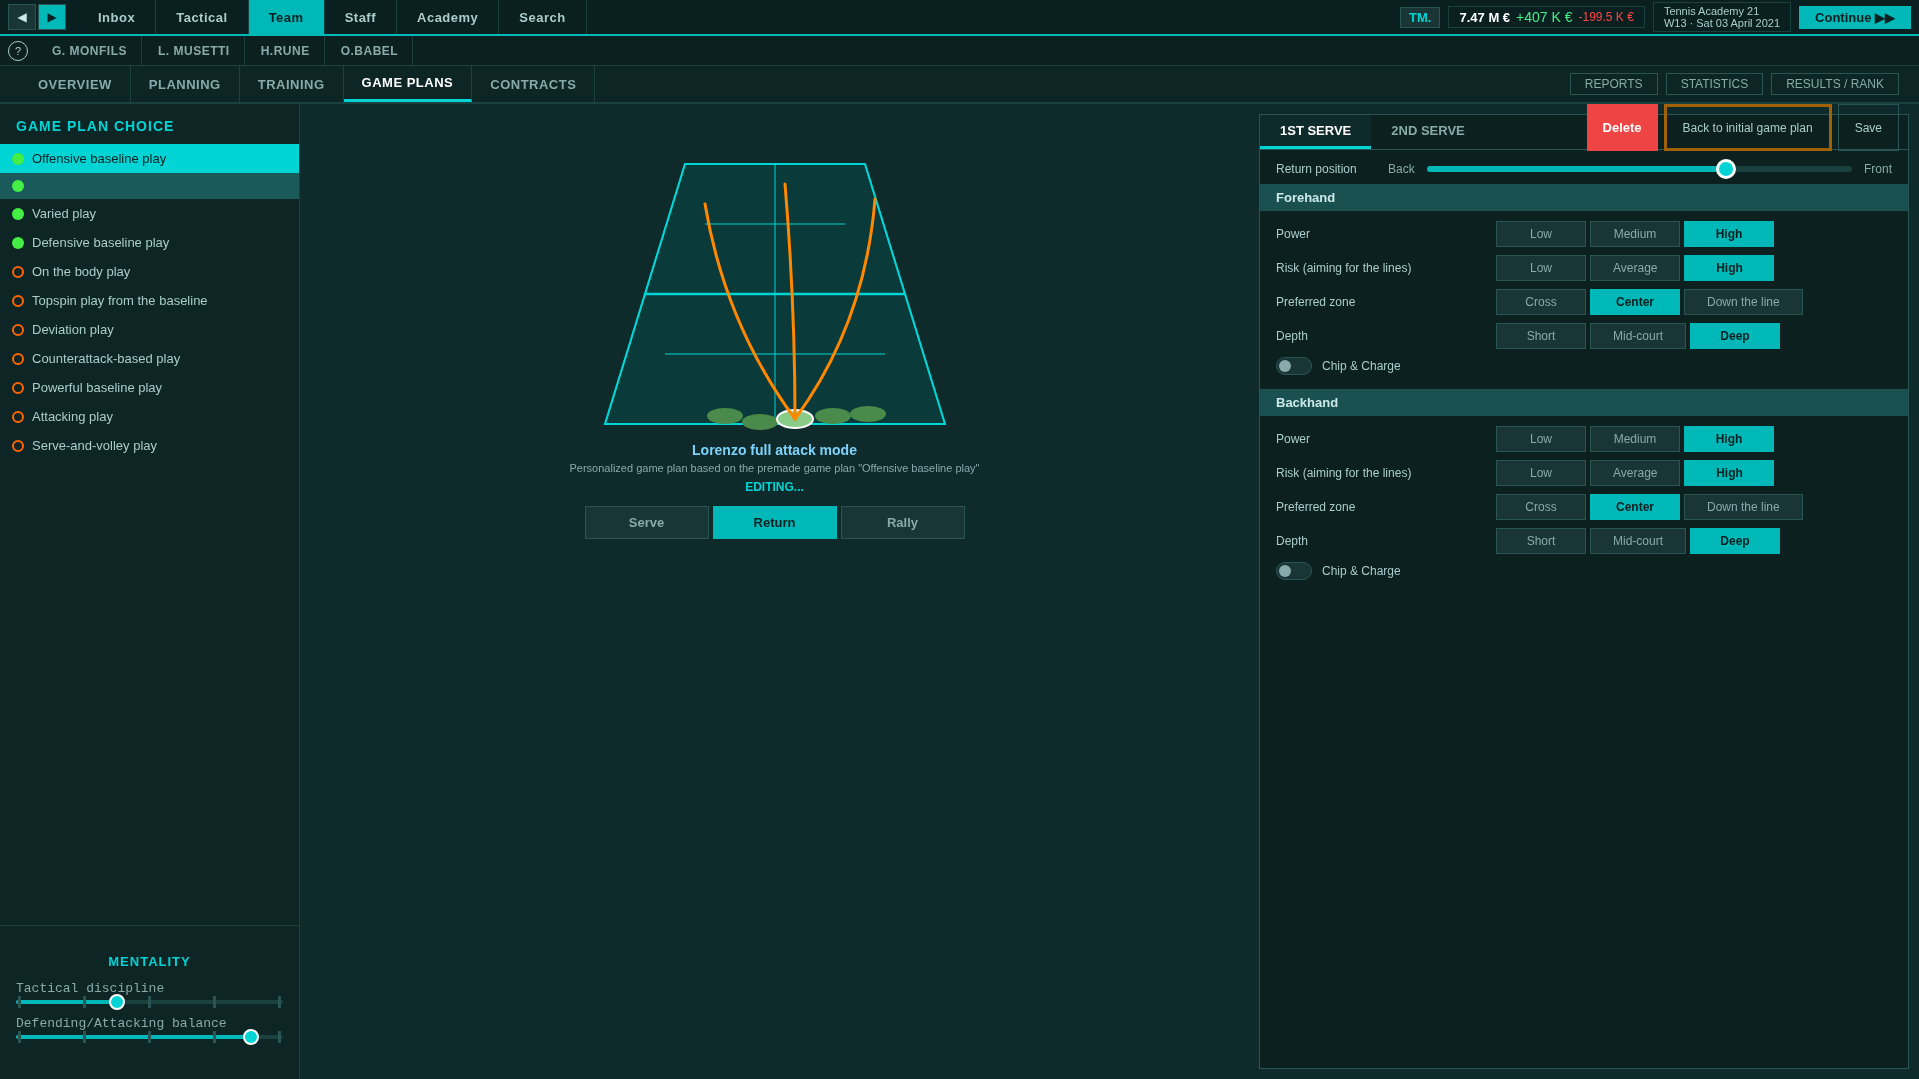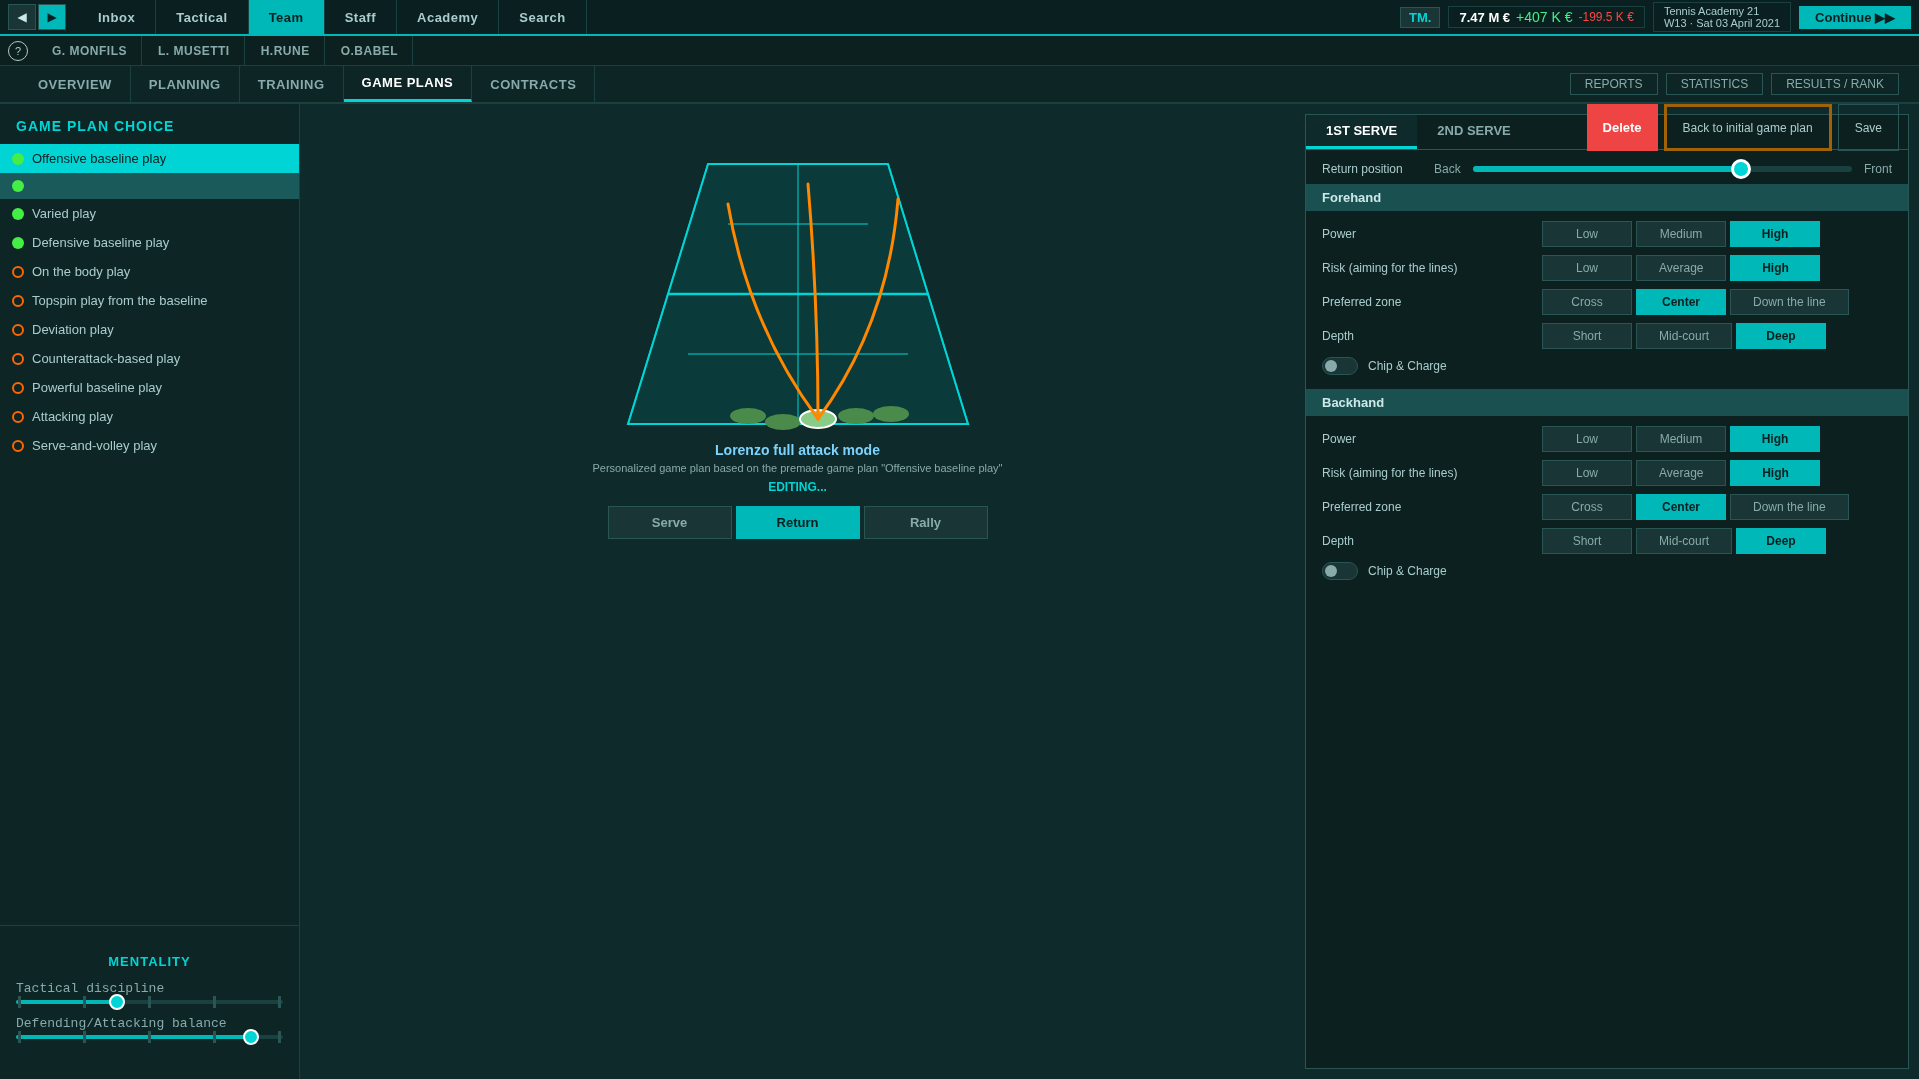--- a/index.html
+++ b/index.html
@@ -340,21 +340,21 @@
       text-align: center;
     }
     .mode-btn.active {
       background: #00b8b8;
       color: #0a1f1f;
       border-color: #00b8b8;
     }
 
     
     .right-panel {
-      width: 604px;
+      width: 650px;
       background: #0d2020;
       border-left: 1px solid #1a4040;
       border: 1px solid #2a5555;
       margin: 10px;
       display: flex;
       flex-direction: column;
     }
 
     
     .serve-tabs {

